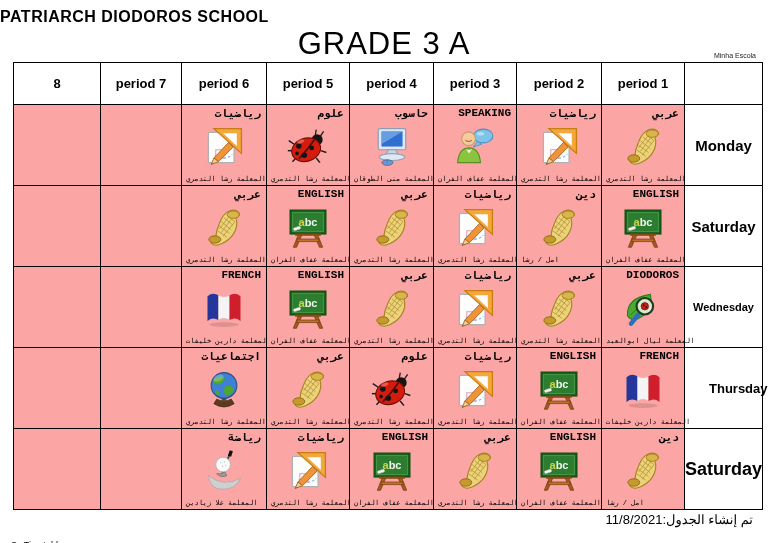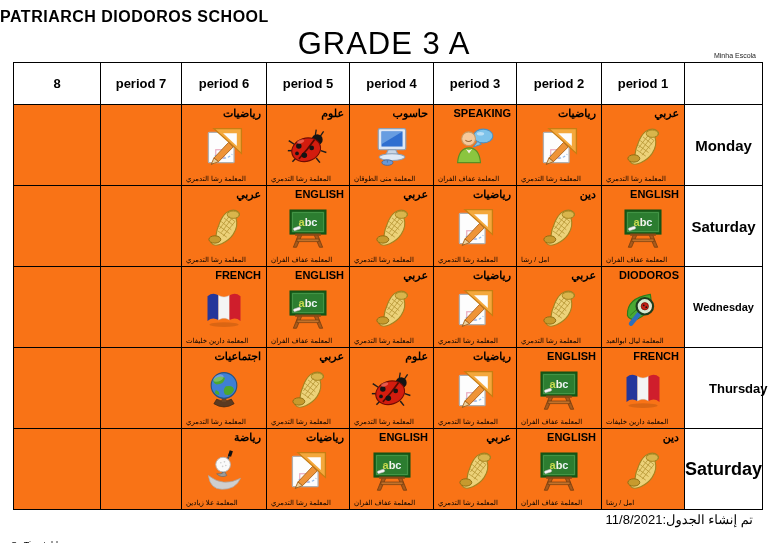--- a/index.html
+++ b/index.html
@@ -27,21 +27,21 @@
   .timetable thead th{height:41px;font-size:13px;font-weight:bold;text-align:center;background:#fff;}
   .timetable thead th:nth-child(1){width:86px;}
   .timetable thead th:nth-child(2){width:80px;}
   .timetable thead th:nth-child(3){width:84px;}
   .timetable thead th:nth-child(4){width:82px;}
   .timetable thead th:nth-child(5){width:83px;}
   .timetable thead th:nth-child(6){width:82px;}
   .timetable thead th:nth-child(7){width:84px;}
   .timetable thead th:nth-child(8){width:82px;}
   .timetable thead th:nth-child(9){width:77px;}
-  .cell{position:relative;height:80px;background:#f97316;}
+  .cell{position:relative;height:80px;background:#fca5a5;font-family:Liberation Mono, monospace;}
   .subject{
     position:absolute;top:2px;right:5px;
     font-size:11px;font-weight:bold;white-space:nowrap;
   }
   .teacher{
     position:absolute;bottom:2px;left:4px;
     font-size:7px;white-space:nowrap;color:#000;
   }
   .icon{
     position:absolute;left:50%;top:52%;

